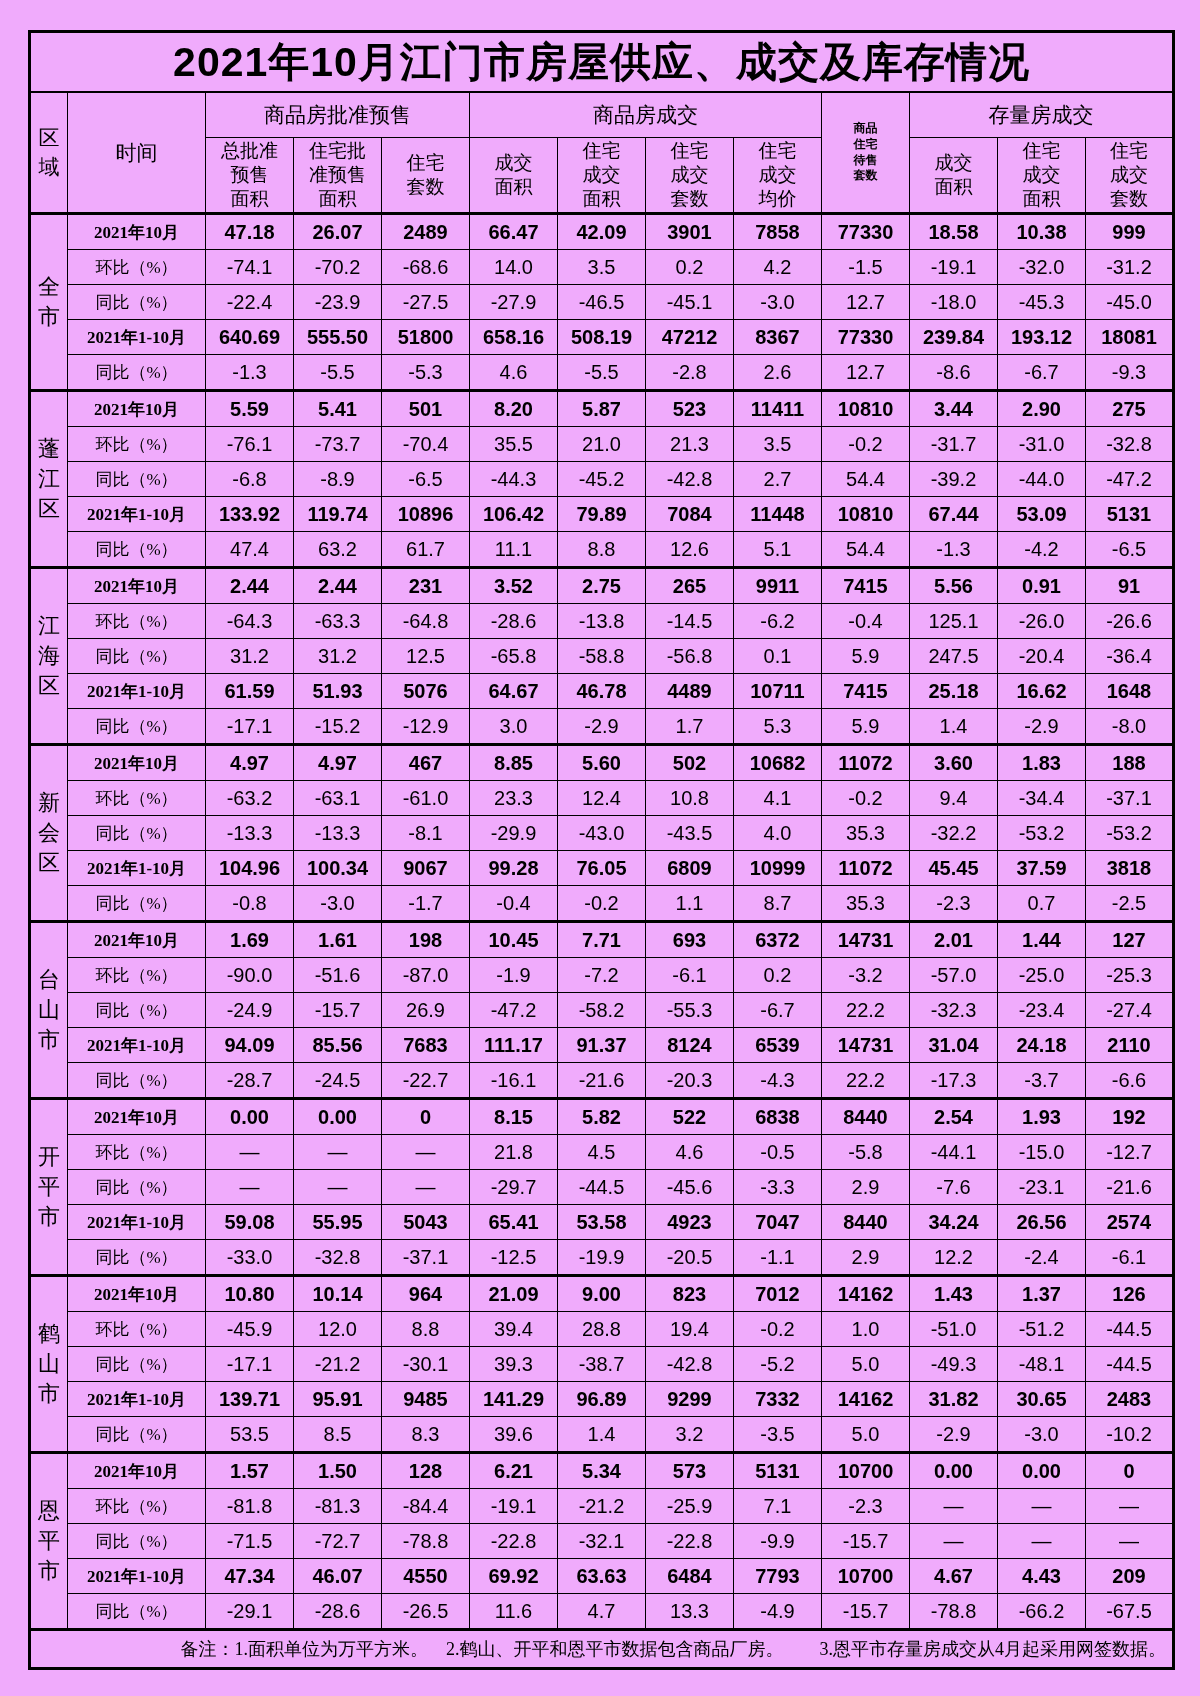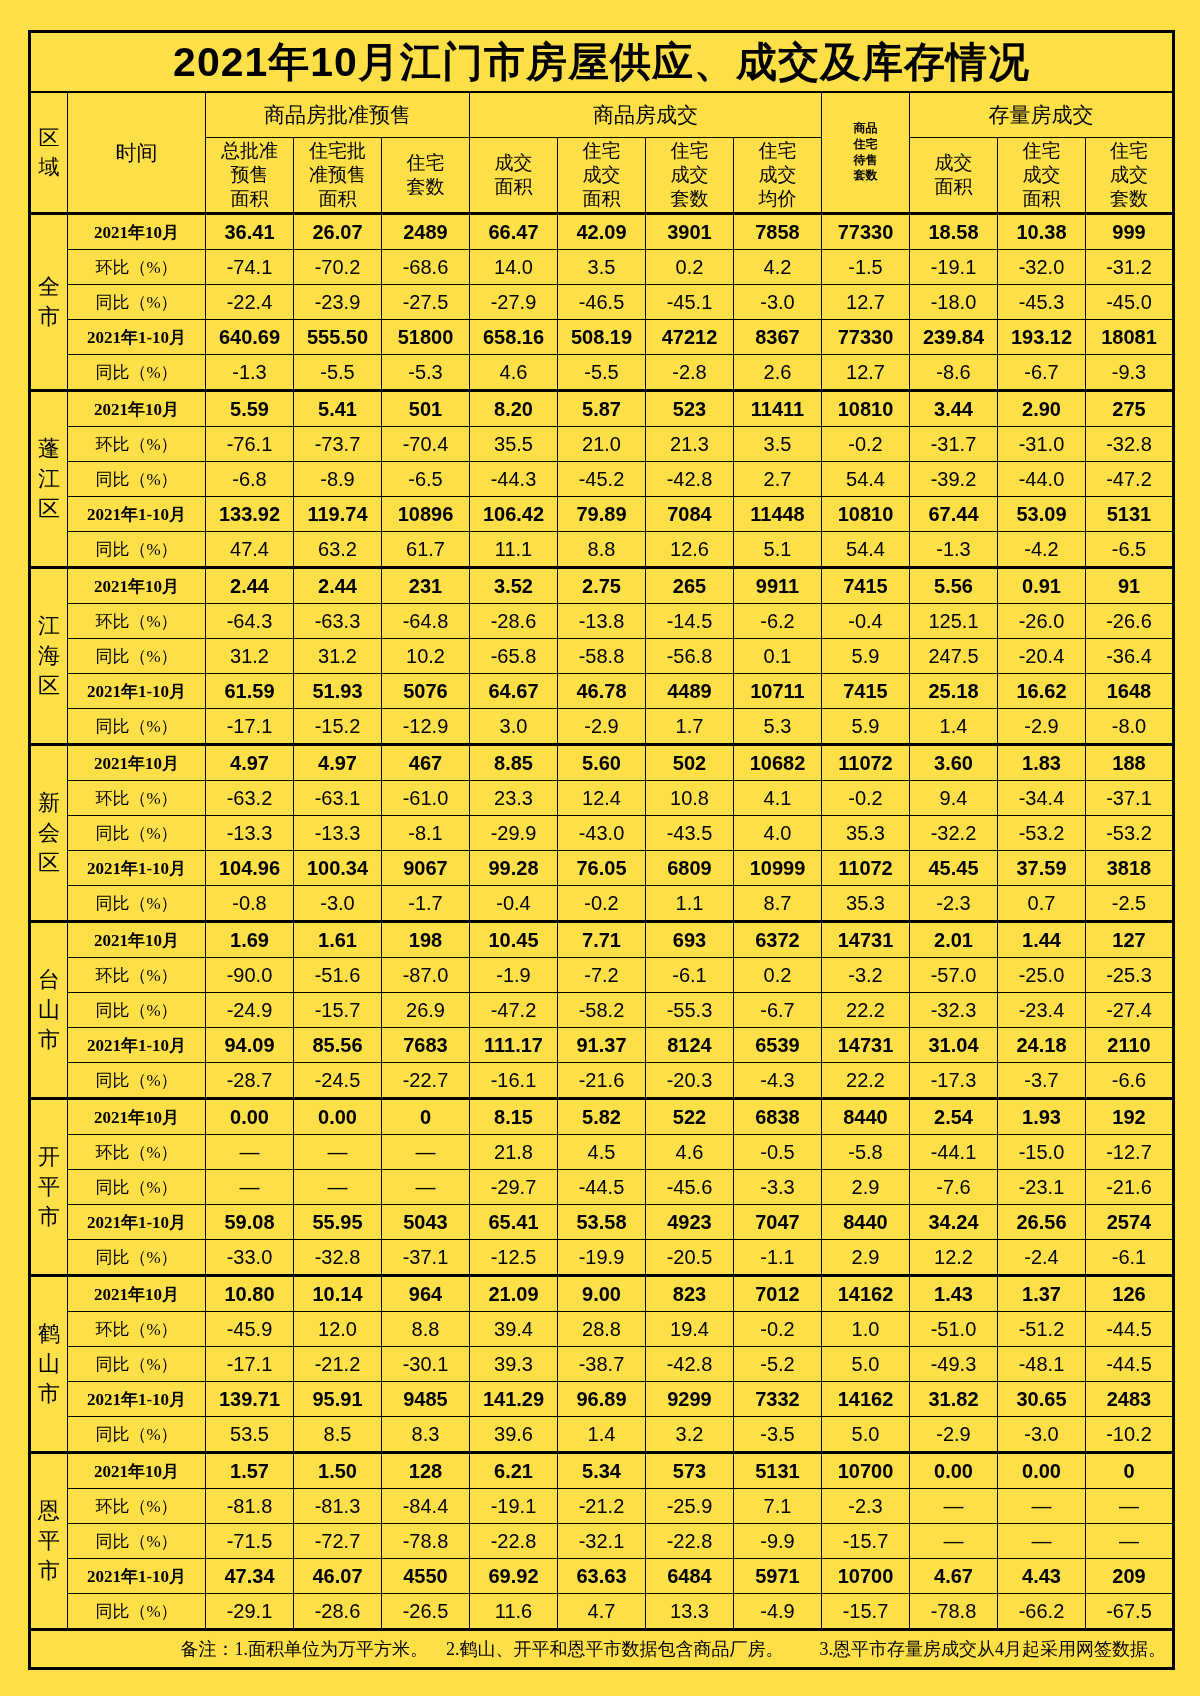--- a/index.html
+++ b/index.html
@@ -1,18 +1,18 @@
 <!DOCTYPE html>
 <html><head>
 <meta charset="utf-8">
 <style>
   html,body { margin:0; padding:0; background:#ffffff; }
   .page {
     width:1200px; height:1696px; box-sizing:border-box;
-    padding:30px 28px 0 28px; background:#fde047; color:#000;
+    padding:30px 28px 0 28px; background:#f0abfc; color:#000;
     font-family:"Liberation Sans", sans-serif;
   }
   table.main {
     border-collapse:collapse; table-layout:fixed;
     width:1144px; border:3px solid #000;
   }
   th, td { border:1px solid #000; text-align:center; vertical-align:middle; padding:0; color:#000; }
 
   
   .title-cell {
@@ -97,21 +97,21 @@
 面积</th>
         <th class="sub-th">住宅
 成交
 套数</th>
       </tr>
     </thead>
     <tbody id="table-body">
         <tr class="group-start bold-row">
           <th class="region-cell" rowspan="5"><span class="vtext">全市</span></th>
           <td class="time-cell">2021年10月</td>
-          <td class="val-cell">36.41</td>
+          <td class="val-cell">47.18</td>
           <td class="val-cell">26.07</td>
           <td class="val-cell">2489</td>
           <td class="val-cell">66.47</td>
           <td class="val-cell">42.09</td>
           <td class="val-cell">3901</td>
           <td class="val-cell">7858</td>
           <td class="val-cell">77330</td>
           <td class="val-cell">18.58</td>
           <td class="val-cell">10.38</td>
           <td class="val-cell">999</td>
@@ -269,21 +269,21 @@
           <td class="val-cell">-6.2</td>
           <td class="val-cell">-0.4</td>
           <td class="val-cell">125.1</td>
           <td class="val-cell">-26.0</td>
           <td class="val-cell">-26.6</td>
         </tr>
         <tr>
           <td class="time-cell">同比（%）</td>
           <td class="val-cell">31.2</td>
           <td class="val-cell">31.2</td>
-          <td class="val-cell">10.2</td>
+          <td class="val-cell">12.5</td>
           <td class="val-cell">-65.8</td>
           <td class="val-cell">-58.8</td>
           <td class="val-cell">-56.8</td>
           <td class="val-cell">0.1</td>
           <td class="val-cell">5.9</td>
           <td class="val-cell">247.5</td>
           <td class="val-cell">-20.4</td>
           <td class="val-cell">-36.4</td>
         </tr>
         <tr class="bold-row">
@@ -642,21 +642,21 @@
           <td class="val-cell">—</td>
         </tr>
         <tr class="bold-row">
           <td class="time-cell">2021年1-10月</td>
           <td class="val-cell">47.34</td>
           <td class="val-cell">46.07</td>
           <td class="val-cell">4550</td>
           <td class="val-cell">69.92</td>
           <td class="val-cell">63.63</td>
           <td class="val-cell">6484</td>
-          <td class="val-cell">5971</td>
+          <td class="val-cell">7793</td>
           <td class="val-cell">10700</td>
           <td class="val-cell">4.67</td>
           <td class="val-cell">4.43</td>
           <td class="val-cell">209</td>
         </tr>
         <tr>
           <td class="time-cell">同比（%）</td>
           <td class="val-cell">-29.1</td>
           <td class="val-cell">-28.6</td>
           <td class="val-cell">-26.5</td>

